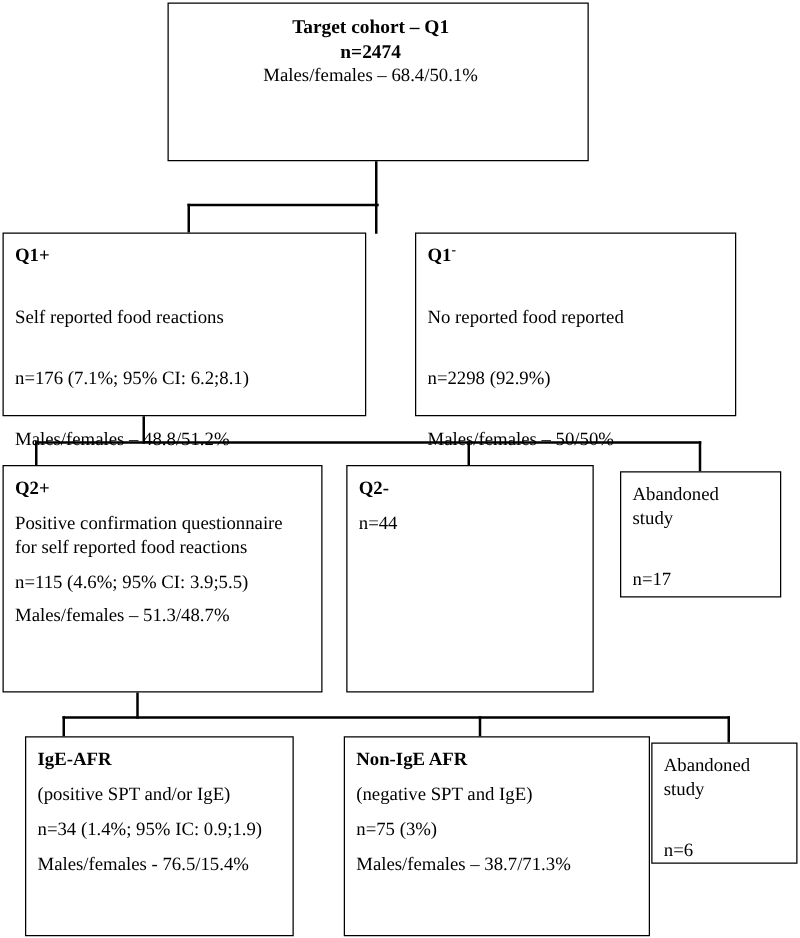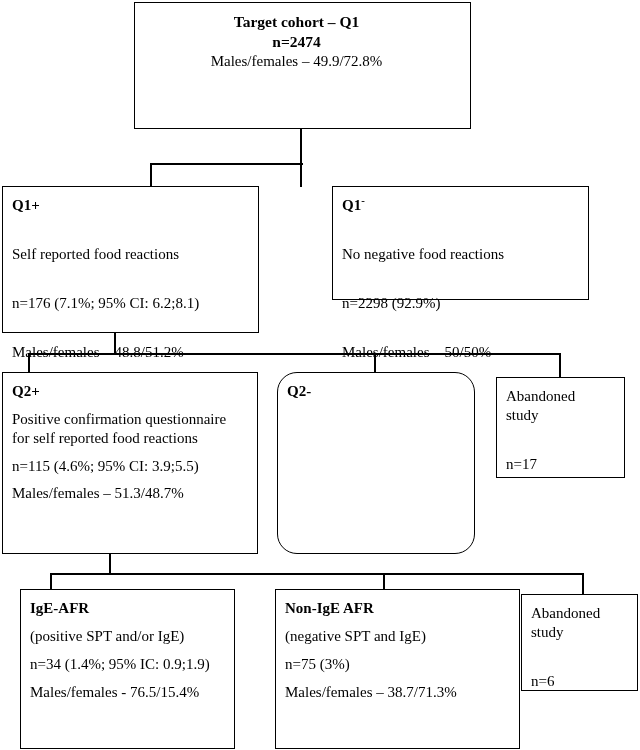--- a/index.html
+++ b/index.html
@@ -79,46 +79,47 @@
 
   <div class="line ln-v" style="left:109px; top:553px; height:22px;"></div>
   <div class="line ln-h" style="left:50px; top:573px; width:534px;"></div>
   <div class="line ln-v" style="left:50px; top:573px; height:17px;"></div>
   <div class="line ln-v" style="left:383px; top:573px; height:17px;"></div>
   <div class="line ln-v" style="left:582px; top:573px; height:22px;"></div>
 
   <div class="box" style="left:134px; top:2px; width:337px; height:127px;">
     <div class="ttl-c">Target cohort – Q1</div>
     <div class="ttl-c gap-lg">n=2474</div>
-    <div class="row-c gap-lg">Males/females – 49.9/72.8%</div>
+    <div class="row-c gap-lg">Males/females – 68.4/50.1%</div>
   </div>
 
-  <div class="box" style="left:2px; top:186px; width:257px; height:147px;">
+  <div class="box" style="left:2px; top:186px; width:291px; height:147px;">
     <div class="ttl">Q1+</div>
     <div class="row gap-md">Self reported food reactions</div>
     <div class="row gap-md">n=176 (7.1%; 95% CI: 6.2;8.1)</div>
     <div class="row gap-md">Males/females – 48.8/51.2%</div>
   </div>
 
-  <div class="box" style="left:332px; top:186px; width:257px; height:114px;">
+  <div class="box" style="left:332px; top:186px; width:257px; height:147px;">
     <div class="ttl"><span>Q1</span><sup class="minus">-</sup></div>
-    <div class="row gap-md">No negative food reactions</div>
+    <div class="row gap-md">No reported food reported</div>
     <div class="row gap-md">n=2298 (92.9%)</div>
     <div class="row gap-md">Males/females – 50/50%</div>
   </div>
 
   <div class="box" style="left:2px; top:372px; width:256px; height:182px;">
     <div class="ttl">Q2+</div>
     <div class="row gap-sm">Positive confirmation questionnaire for self reported food reactions</div>
     <div class="row gap-sm">n=115 (4.6%; 95% CI: 3.9;5.5)</div>
     <div class="row gap-sm">Males/females – 51.3/48.7%</div>
   </div>
 
-  <div class="box" style="left:277px; top:372px; width:198px; height:182px;border-radius:20px;">
+  <div class="box" style="left:277px; top:372px; width:198px; height:182px;">
     <div class="ttl">Q2-</div>
+    <div class="row gap-sm">n=44</div>
   </div>
 
   <div class="box" style="left:496px; top:377px; width:129px; height:101px;">
     <div class="row">Abandoned study</div>
     <div class="row gap-md">n=17</div>
   </div>
 
   <div class="box" style="left:20px; top:589px; width:215px; height:160px;">
     <div class="ttl">IgE-AFR</div>
     <div class="row gap-sm">(positive SPT and/or IgE)</div>

